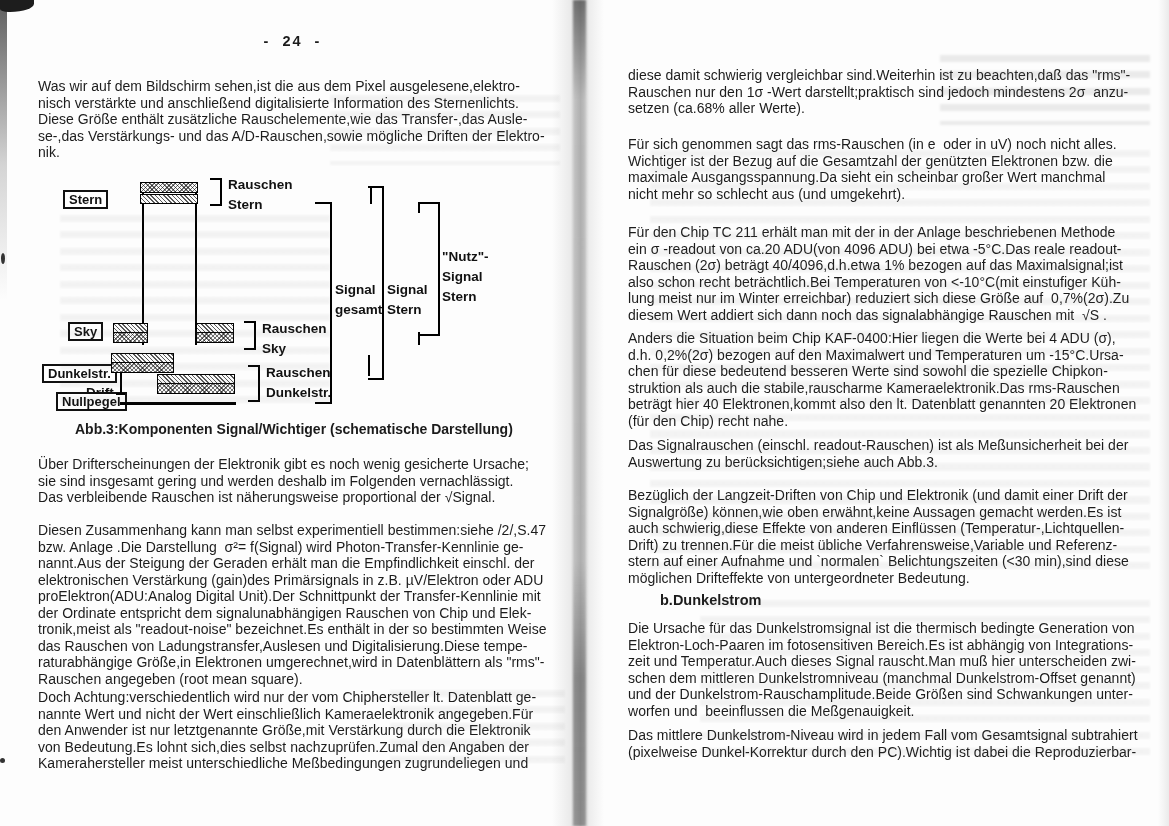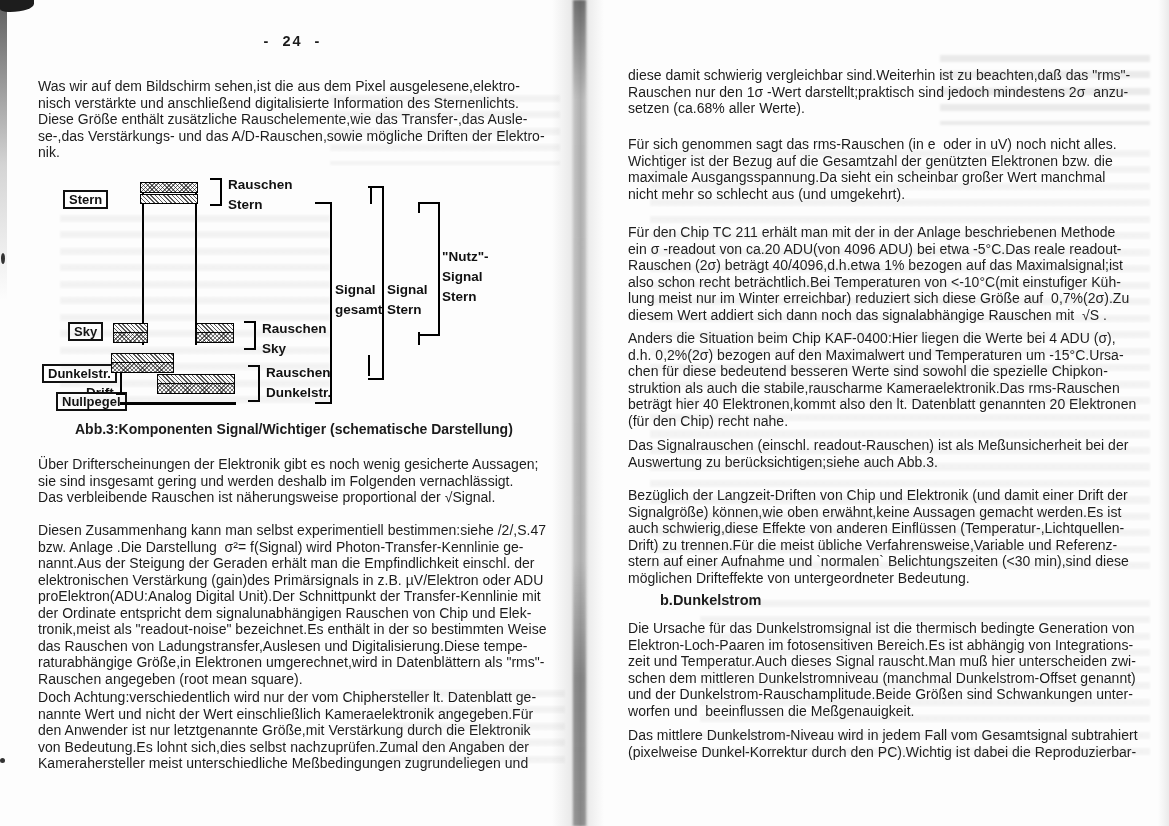--- a/index.html
+++ b/index.html
@@ -139,21 +139,21 @@
     <div class="brk" style="left:388px;top:202px;width:20px;height:130px;"></div>
     <div class="jog" style="left:388px;top:202px;height:11px;"></div>
     <div class="jog" style="left:388px;top:332px;height:13px;"></div>
     <div class="flab" style="left:412px;top:247px;">"Nutz"-
 Signal
 Stern</div>
 
     <div class="caption">Abb.3:Komponenten Signal/Wichtiger (schematische Darstellung)</div>
   </div>
 
-  <div class="para" style="top:456px;">Über Drifterscheinungen der Elektronik gibt es noch wenig gesicherte Aussagen;
+  <div class="para" style="top:456px;">Über Drifterscheinungen der Elektronik gibt es noch wenig gesicherte Ursache;
 sie sind insgesamt gering und werden deshalb im Folgenden vernachlässigt.
 Das verbleibende Rauschen ist näherungsweise proportional der √Signal.</div>
   <div class="para" style="top:522px;">Diesen Zusammenhang kann man selbst experimentiell bestimmen:siehe /2/,S.47
 bzw. Anlage .Die Darstellung  σ²= f(Signal) wird Photon-Transfer-Kennlinie ge-
 nannt.Aus der Steigung der Geraden erhält man die Empfindlichkeit einschl. der
 elektronischen Verstärkung (gain)des Primärsignals in z.B. µV/Elektron oder ADU
 proElektron(ADU:Analog Digital Unit).Der Schnittpunkt der Transfer-Kennlinie mit
 der Ordinate entspricht dem signalunabhängigen Rauschen von Chip und Elek-
 tronik,meist als "readout-noise" bezeichnet.Es enthält in der so bestimmten Weise
 das Rauschen von Ladungstransfer,Auslesen und Digitalisierung.Diese tempe-

